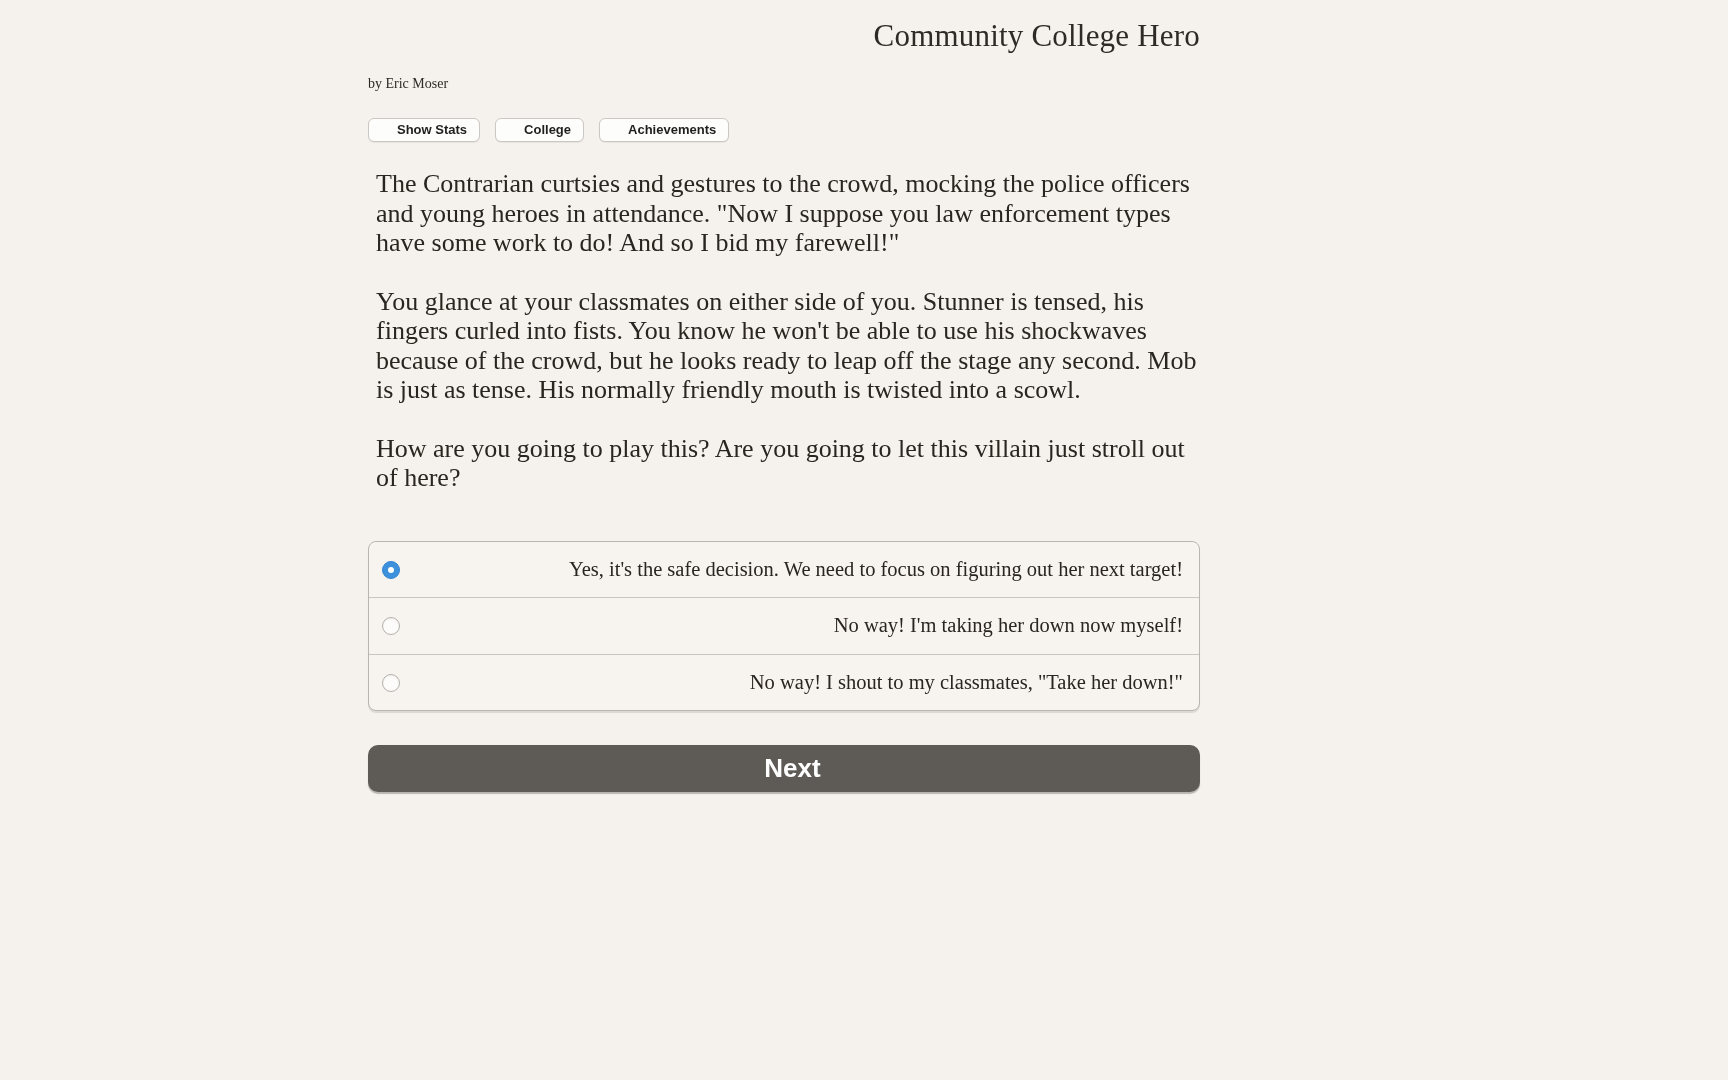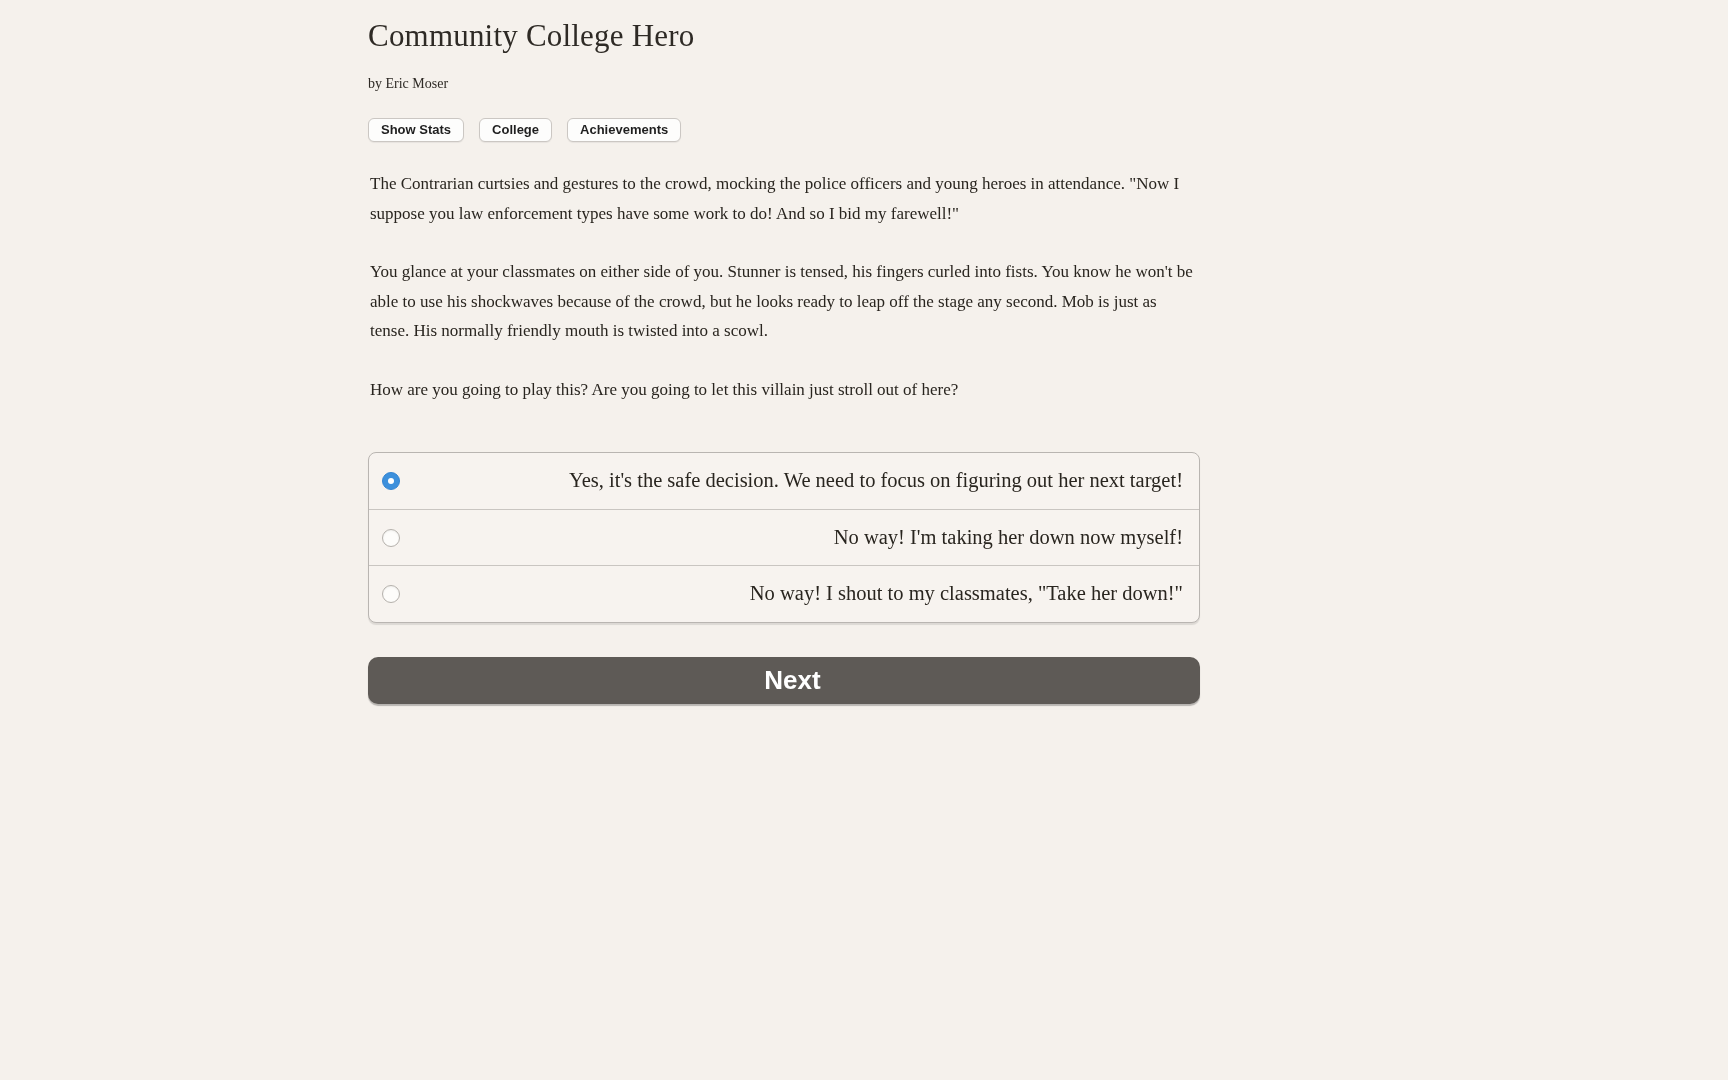--- a/index.html
+++ b/index.html
@@ -17,48 +17,49 @@
     left: 368px;
     top: 0;
     width: 832px;
   }
   .page-title {
     font-size: 31px;
     font-weight: 400;
     margin: 18px 0 0 0;
     letter-spacing: 0.2px;
     color: #2e2a25;
+    text-align: right;
   }
   .author {
     font-size: 14px;
     margin-top: 22px;
     color: #2e2a25;
   }
   .toolbar {
     margin-top: 26px;
     display: flex;
     gap: 15px;
   }
   .tb-button {
     font-family: "Liberation Sans", sans-serif;
     font-size: 13px;
     font-weight: 600;
     color: #1f1f1f;
     background: #fdfdfc;
     border: 1px solid #cbc7c3;
     border-radius: 6px;
-    padding: 3px 12px 4px 12px;
+    padding: 3px 12px 4px 28px;
     line-height: 15px;
     box-shadow: 0 1px 1px rgba(0,0,0,0.06);
     cursor: pointer;
   }
   .story {
-    font-size: 17px;
+    font-size: 26px;
     line-height: 29.5px;
-    margin: 0 0 29px 2px;
+    margin: 0 0 29px 8px;
   }
   .story.first {
     margin-top: 27px;
   }
   .story.question {
     margin-top: 29px;
     margin-bottom: 0;
   }
   .choices {
     margin-top: 48px;

